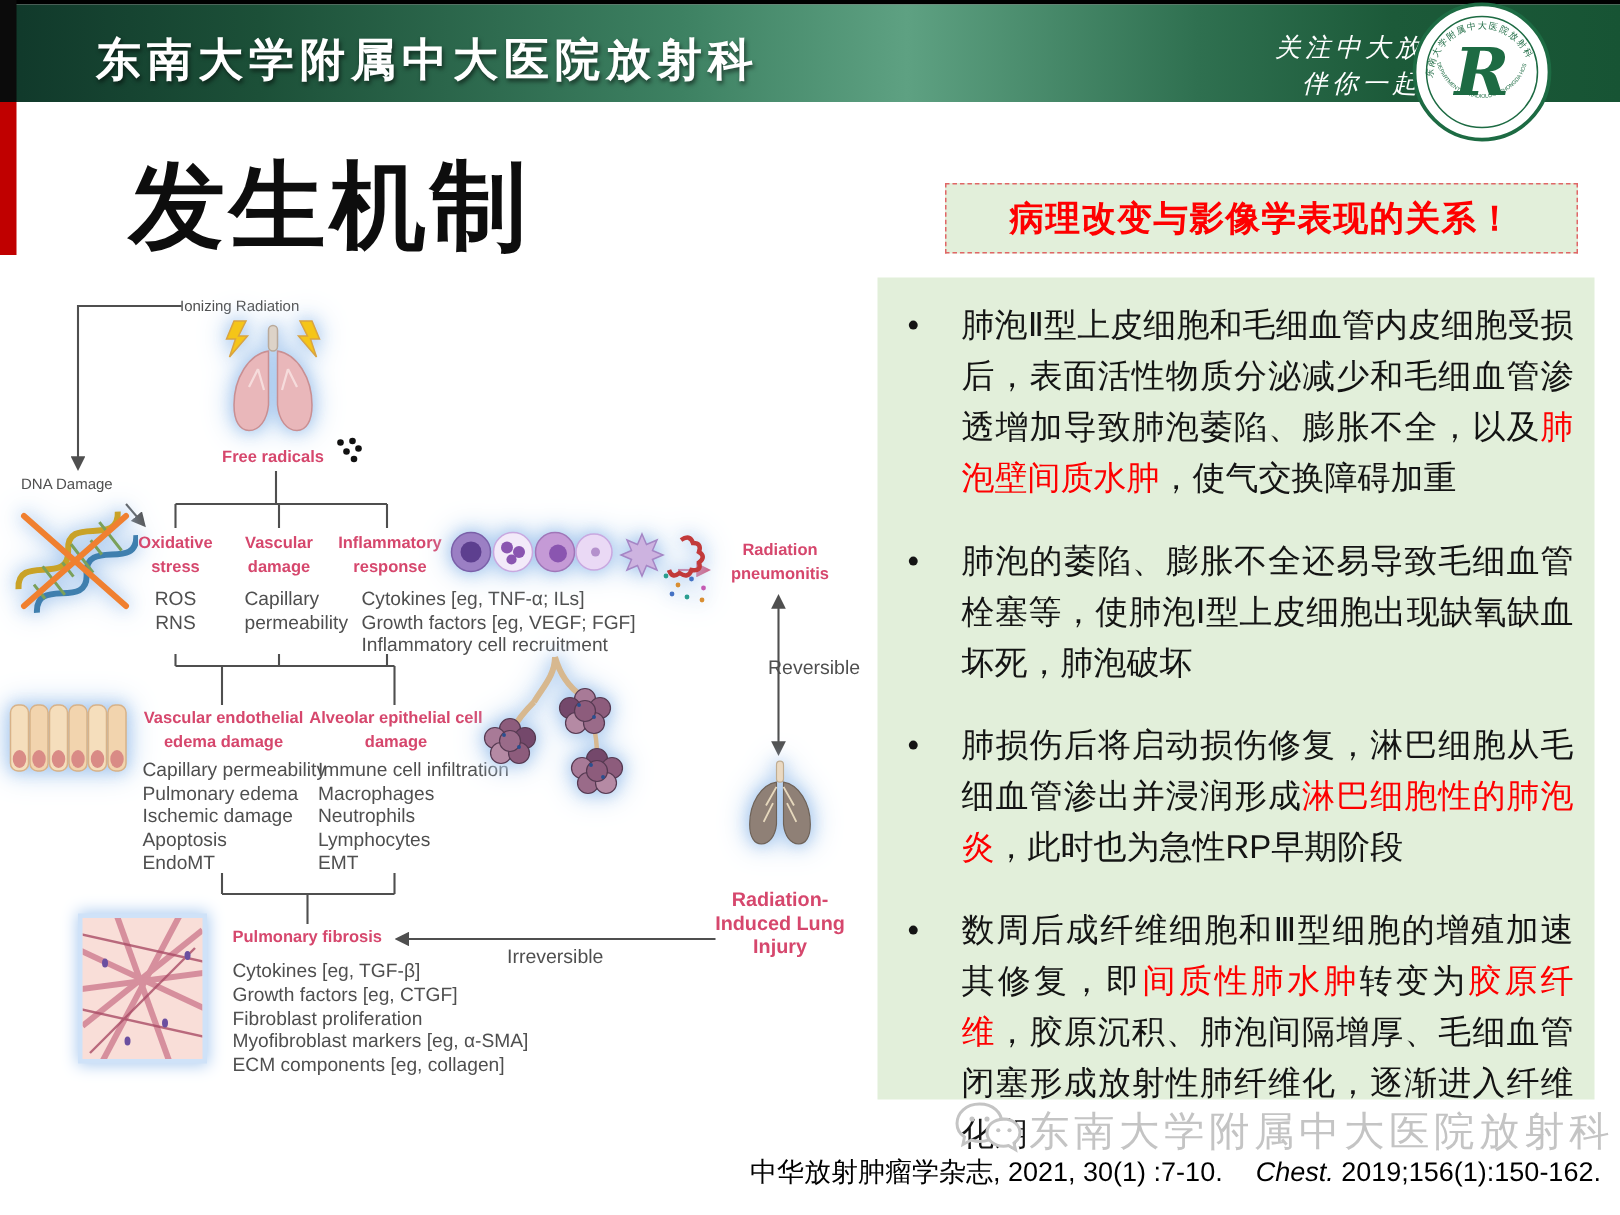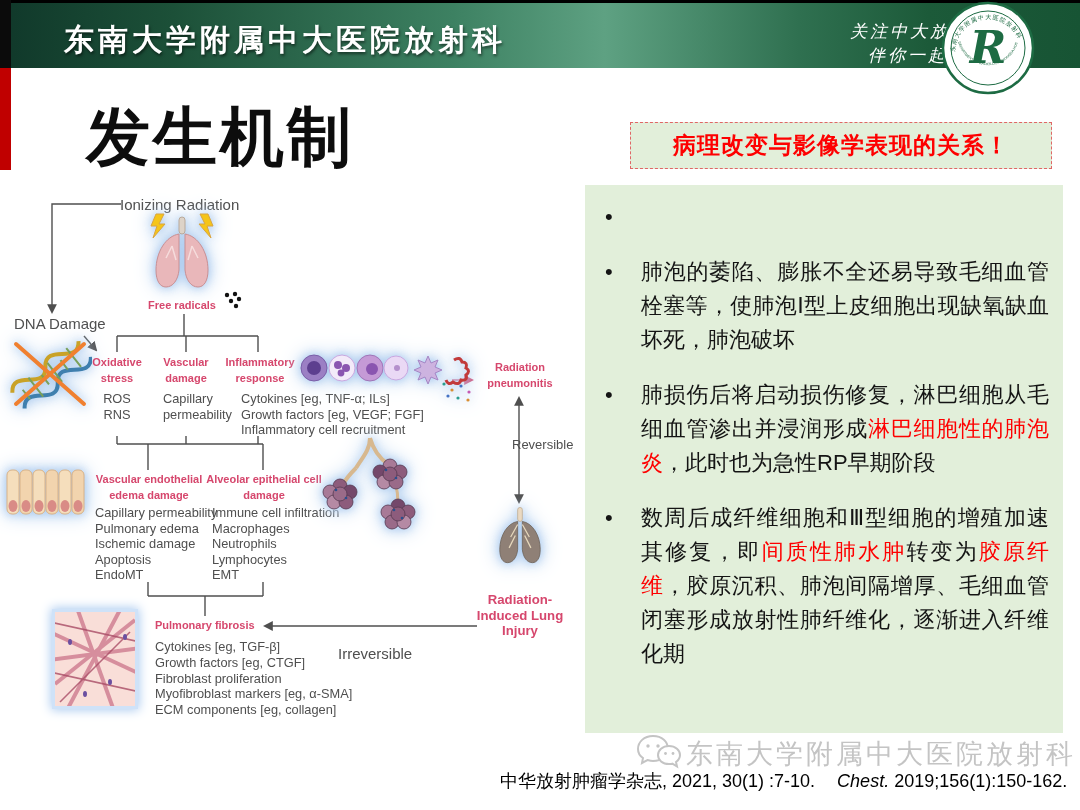--- a/index.html
+++ b/index.html
@@ -26,21 +26,21 @@
     padding:15px 14px 0 6px;}
   .bullet{display:flex;margin-bottom:21px;font-size:22px;line-height:34px;color:#141414;}
   .dot{width:36px;padding-left:14px;flex:none;}
   .btxt{flex:1;text-align:justify;}
   .red{color:#fe0000;}
   
   .figure{left:0;top:190px;width:585px;height:555px;}
   .fig-lines{position:absolute;left:0;top:0;}
   .glow{filter:drop-shadow(0 0 5px #aac9ee) drop-shadow(0 0 9px #bcd6f2);}
   .pinktxt{color:#d6476d;font-weight:bold;font-size:11px;line-height:15.5px;text-align:center;}
-  .graytxt{color:#4f4f4f;font-size:15px;line-height:15.5px;}
+  .graytxt{color:#4f4f4f;font-size:10px;line-height:15.5px;}
   .items{color:#4f4f4f;font-size:12.8px;line-height:15.6px;white-space:nowrap;}
   .items.center{text-align:center;white-space:normal;}
   .histo{left:55px;top:422px;width:80px;height:94px;background:#f9ded8;
     box-shadow:0 0 0 3px #cfe2f8,0 0 10px 4px #a9c9ef;overflow:hidden;}
   
   .watermark{left:686px;top:736px;font-size:27px;color:#c4c4c4;letter-spacing:3px;}
   .wicon{left:636px;top:733px;}
   .citation{left:500px;top:769px;font-size:18px;color:#000;white-space:nowrap;}
   .cit-en{font-style:italic;margin-left:22px;}
   .cit-en-rest{font-style:normal;}
@@ -70,20 +70,21 @@
   </svg>
 
   <div class="abs page-title">发生机制</div>
   <div class="abs callout">
     <span>病理改变与影像学表现的关系！</span>
   </div>
 
   <div class="abs panel">
       <div class="bullet">
         <span class="dot">•</span>
+        <span class="btxt"><span>肺泡Ⅱ型上皮细胞和毛细血管内皮细胞受损后，表面活性物质分泌减少和毛细血管渗透增加导致肺泡萎陷、膨胀不全，以及</span><span class="red">肺泡壁间质水肿</span><span>，使气交换障碍加重</span></span>
       </div>
       <div class="bullet">
         <span class="dot">•</span>
         <span class="btxt"><span>肺泡的萎陷、膨胀不全还易导致毛细血管栓塞等，使肺泡Ⅰ型上皮细胞出现缺氧缺血坏死，肺泡破坏</span></span>
       </div>
       <div class="bullet">
         <span class="dot">•</span>
         <span class="btxt"><span>肺损伤后将启动损伤修复，淋巴细胞从毛细血管渗出并浸润形成</span><span class="red">淋巴细胞性的肺泡炎</span><span>，此时也为急性RP早期阶段</span></span>
       </div>
       <div class="bullet">
@@ -295,21 +296,21 @@
         </g>
         <g fill="#6b4fa0">
             <ellipse cx="15" cy="30" rx="2" ry="3"></ellipse>
             <ellipse cx="55" cy="70" rx="2" ry="3"></ellipse>
             <ellipse cx="70" cy="25" rx="2" ry="3"></ellipse>
             <ellipse cx="30" cy="82" rx="2" ry="3"></ellipse>
           </g>
       </svg>
     </div>
 
-    <div class="abs graytxt" style="left:338px;top:440px;font-size:15px;margin-top:16px;">Irreversible</div>
+    <div class="abs graytxt" style="left:338px;top:440px;font-size:13px;">Irreversible</div>
 
     <div class="abs pinktxt" style="left:477px;top:170px;width:86px;">Radiation pneumonitis</div>
     <div class="abs graytxt" style="left:512px;top:247px;font-size:13px;">Reversible</div>
 
     <svg class="abs glow" style="left:492px;top:313px;" width="56" height="68" viewBox="0 0 72 84">
       <rect x="33" y="4" width="6" height="18" rx="3" fill="#ead9c2" stroke="#c0ad92"></rect>
       <path d="M33 22 C20 24 10 40 10 58 C10 69 14 75 20 75 C27 75 32 68 33 58 Z" fill="#8f8076" stroke="#6e6258"></path>
       <path d="M39 22 C52 24 62 40 62 58 C62 69 58 75 52 75 C45 75 40 68 39 58 Z" fill="#8f8076" stroke="#6e6258"></path>
       <path d="M33 26 L24 42 M30 40 L22 56 M39 26 L48 42 M42 40 L50 56" stroke="#e6d8bd" stroke-width="1.6" fill="none"></path>
     </svg>

